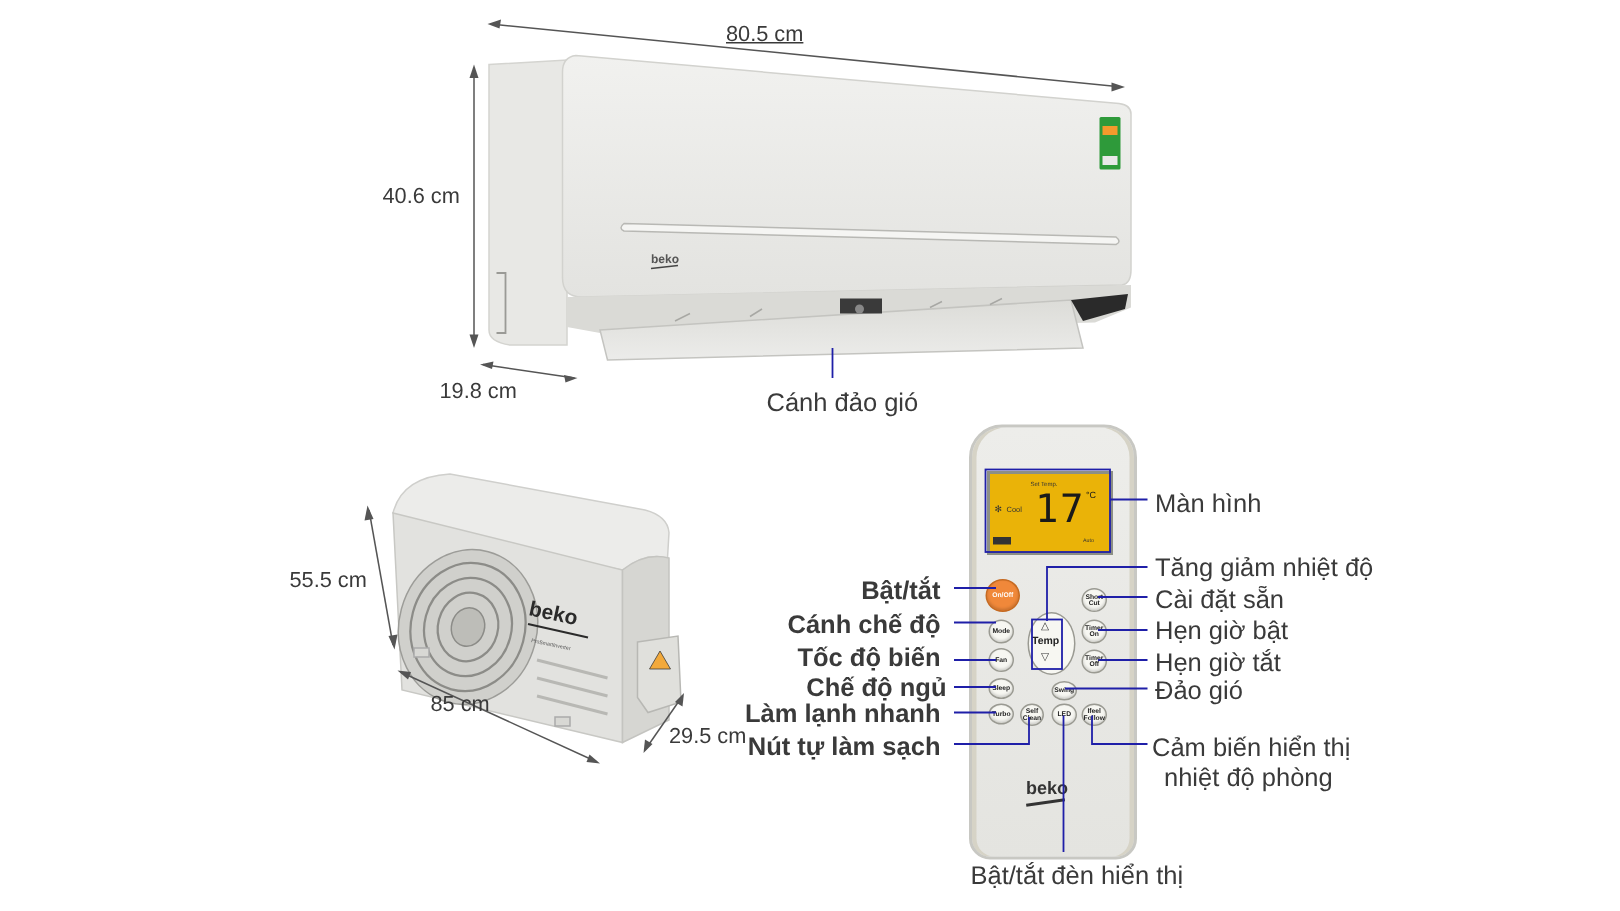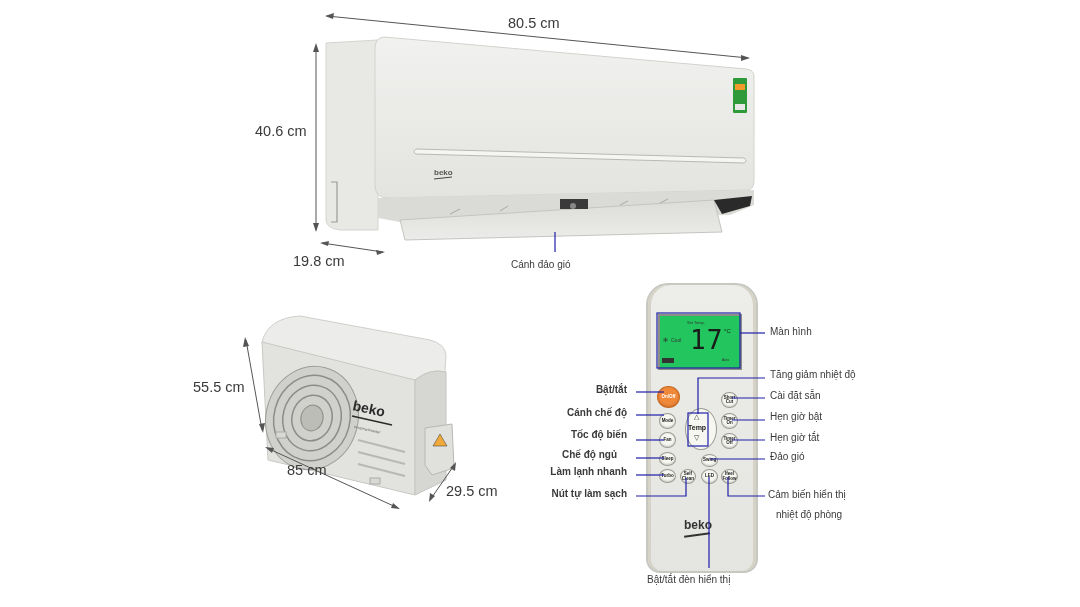--- a/index.html
+++ b/index.html
@@ -1,25 +1,25 @@
 <!DOCTYPE html>
 <html><head>
 <meta charset="utf-8">
 <style>
   html, body { margin: 0; padding: 0; background: #ffffff; }
   body { width: 1080px; height: 607px; position: relative; overflow: hidden;
          font-family: "Liberation Sans", "DejaVu Sans", sans-serif; color: #333; }
   .abs { position: absolute; }
-  .lbl { position: absolute; font-size: 10px; color: #3a3a3a; white-space: nowrap; line-height: 1; }
+  .lbl { position: absolute; font-size: 17px; color: #3a3a3a; white-space: nowrap; line-height: 1; }
   .dim { position: absolute; font-size: 14.5px; color: #3a3a3a; white-space: nowrap; line-height: 1; }
   .r { text-align: right; font-weight: bold; }
   .btn { position: absolute; border-radius: 50%; background: #f7f7f2; border: 1px solid #9a9a92;
          box-shadow: inset 0 -1px 2px rgba(0,0,0,0.18); font-size: 4.5px; color: #222;
          display: flex; align-items: center; justify-content: center; text-align: center; line-height: 1; font-weight: bold; }
-  .lcd { position: absolute; background: #22c55e; border: 2px solid #8c8f85; }
+  .lcd { position: absolute; background: #eab308; border: 2px solid #8c8f85; }
 </style>
 </head>
 <body>
 
 <div>
   <svg class="abs" style="left:0;top:0" width="1080" height="300">
     <defs>
       <linearGradient id="iuBody" x1="0" y1="0" x2="0" y2="1">
         <stop offset="0" stop-color="#f1f1ef"></stop>
         <stop offset="1" stop-color="#e3e3e0"></stop>
@@ -65,21 +65,21 @@
     <line x1="316" y1="46" x2="316" y2="230" stroke="#555" stroke-width="1"></line>
     <polygon points="316,43 313,52 319,52" fill="#555"></polygon>
     <polygon points="316,232 313,223 319,223" fill="#555"></polygon>
 
     <line x1="322" y1="243" x2="383" y2="252" stroke="#555" stroke-width="1"></line>
     <polygon points="320,243 329,241 328,246" fill="#555"></polygon>
     <polygon points="385,252 376,250 377,255" fill="#555"></polygon>
 
     <line x1="555" y1="232" x2="555" y2="252" stroke="#1f1fa8" stroke-width="1.2"></line>
   </svg>
-  <span class="dim" style="left:508px;top:16px;">80.5 cm</span>
+  <span class="dim" style="left:484px;top:16px;text-decoration:underline;">80.5 cm</span>
   <span class="dim" style="left:255px;top:124px;">40.6 cm</span>
   <span class="dim" style="left:293px;top:254px;">19.8 cm</span>
   <span class="lbl" style="left:511px;top:260px;">Cánh đảo gió</span>
 </div>
 
 <div>
   <svg class="abs" style="left:0;top:300px" width="520" height="220">
 
     <path d="M262,42 Q268,18 300,16 L430,40 Q445,44 446,55 L445,72 Q430,68 415,80 L270,52 Z" fill="#ececea" stroke="#cfcfcc"></path>
 
@@ -184,20 +184,20 @@
   </svg>
 
   <span class="lbl" style="left:770px;top:327px;">Màn hình</span>
   <span class="lbl" style="left:770px;top:370px;">Tăng giảm nhiệt độ</span>
   <span class="lbl r" style="right:453px;top:385px;">Bật/tắt</span>
   <span class="lbl" style="left:770px;top:391px;">Cài đặt sẵn</span>
   <span class="lbl r" style="right:453px;top:408px;">Cánh chế độ</span>
   <span class="lbl" style="left:770px;top:412px;">Hẹn giờ bật</span>
   <span class="lbl r" style="right:453px;top:430px;">Tốc độ biến</span>
   <span class="lbl" style="left:770px;top:433px;">Hẹn giờ tắt</span>
-  <span class="lbl r" style="right:463px;top:450px;">Chế độ ngủ</span>
+  <span class="lbl r" style="right:449px;top:450px;">Chế độ ngủ</span>
   <span class="lbl" style="left:770px;top:452px;text-align:right;">Đảo gió</span>
   <span class="lbl r" style="right:453px;top:467px;">Làm lạnh nhanh</span>
   <span class="lbl r" style="right:453px;top:489px;">Nút tự làm sạch</span>
   <span class="lbl" style="left:768px;top:490px;">Cảm biến hiển thị</span>
   <span class="lbl" style="left:776px;top:510px;">nhiệt độ phòng</span>
   <span class="lbl" style="left:647px;top:575px;">Bật/tắt đèn hiển thị</span>
 </div>
 
 </body></html>

